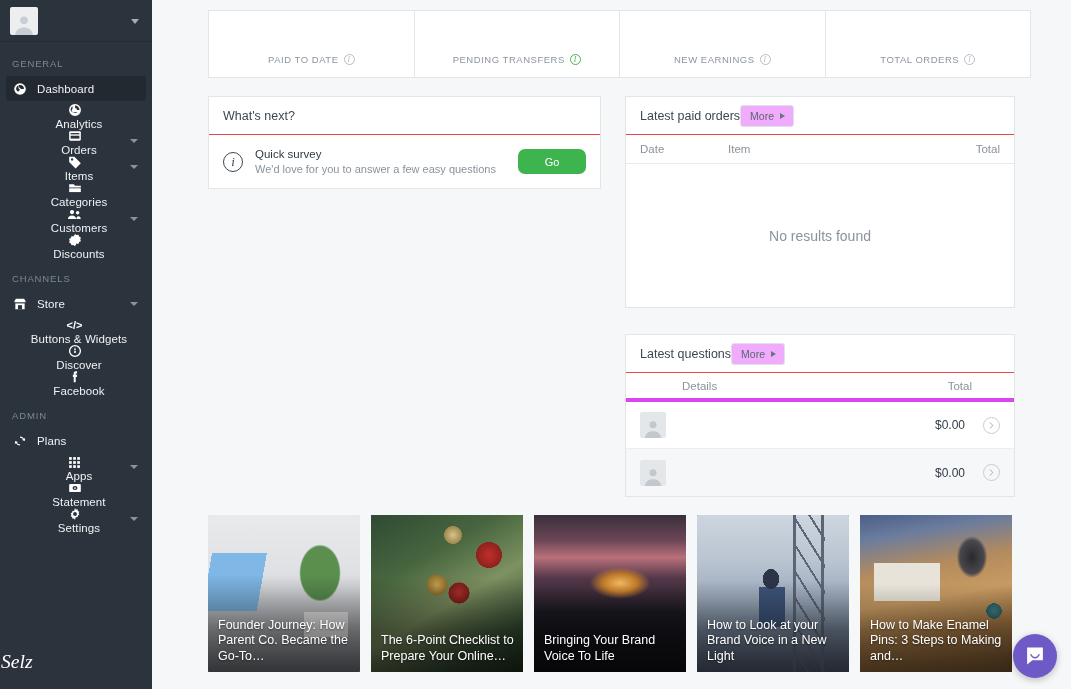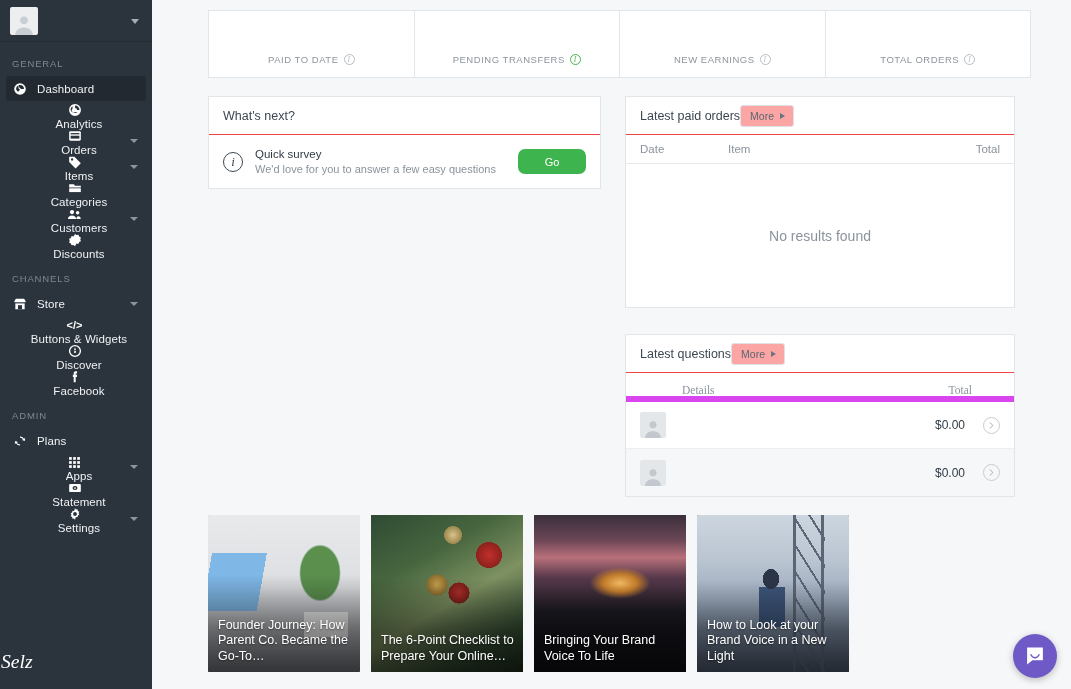--- a/index.html
+++ b/index.html
@@ -110,21 +110,21 @@
   .col-r { width: 390px; flex: 0 0 390px; }
 
   .panel-head {
     height: 38px; display: flex; align-items: center;
     justify-content: flex-start;
     padding: 0 13px 0 14px;
     border-bottom: 1px solid #ef4444;
   }
   .panel-title { font-size: 12.5px; color: #3c4752; font-weight: 400; }
   .more-btn {
-    border: 1px solid #dfe3e7; background:#fca5a5; border-radius: 3px;
+    border: 1px solid #dfe3e7; background:#f0abfc; border-radius: 3px;
     font-size: 10.5px; color:#5b6670;
     padding: 4px 8px 4px 9px;
     display: flex; align-items: center; gap: 6px;
     font-family: "Liberation Sans", sans-serif;
     cursor: pointer;
   }
   .more-btn .tri {
     width:0;height:0;
     border-top: 3.5px solid transparent;
     border-bottom: 3.5px solid transparent;
@@ -157,23 +157,23 @@
   }
   .th-date { width: 88px; }
   .th-item { flex: 1; }
   .th-total { width: 68px; text-align: right; }
   .empty {
     height: 143px; display:flex; align-items:center; justify-content:center;
     font-size: 14px; color:#8a939c;
   }
 
   
-  .ch { display:flex; height:29px; align-items:flex-end;
-        border-bottom:6px solid #d946ef; font-size:11.5px; color:#8a939c;
-        padding: 0 14px; font-family: Liberation Serif, serif; }
+  .ch { display:flex; height:29px; align-items:center;
+        border-bottom:4px solid #d946ef; font-size:11.5px; color:#8a939c;
+        padding: 0 14px; }
   .ch-details { flex:1; padding-left: 42px; }
   .ch-total { width: 90px; text-align: right; padding-right: 28px; }
   .crow {
     display:flex; align-items:center; height: 47px;
     padding: 0 14px; border-bottom: 1px solid #eceff2;
   }
   .crow.alt { background:#f6f7f8; }
   .crow:last-child { border-bottom: none; }
   .c-av {
     width: 26px; height:26px; border-radius:2px; background:#e4e7ea;
@@ -552,20 +552,30 @@
       <span class="bg" style="background:
         linear-gradient(90deg,transparent 0,transparent 96px,#5b6576 96px,#5b6576 99px,transparent 99px,transparent 124px,#5b6576 124px,#5b6576 127px,transparent 127px),
         repeating-linear-gradient(58deg,transparent 0 12px,#5b6576 12px 14px) 96px 0/32px 100% no-repeat;"></span>
       <span class="bg" style="background:
         radial-gradient(ellipse 9px 11px at 74px 64px,#2c3547 0%,#2c3547 90%,transparent 92%),
         linear-gradient(180deg,transparent 0,transparent 72px,#3c5478 72px,#3c5478 112px,transparent 112px) 62px 0/26px 100% no-repeat;"></span>
       <span class="bg" style="background:linear-gradient(180deg,rgba(0,0,0,0) 42%,rgba(0,0,0,.38) 74%,rgba(0,0,0,.52) 100%);"></span>
       <span class="ttl">How to Look at your Brand Voice in a New Light</span>
     </a>
 
+    <a class="art">
+      <span class="bg" style="background:
+        radial-gradient(ellipse 22px 30px at 112px 42px,#2a2a2e 0%,#47474d 55%,transparent 70%),
+        linear-gradient(170deg,#4b5f86 0%,#6a7c9e 14%,#b48b5d 34%,#c79b63 52%,#9e7342 72%,#6d4e2c 100%);"></span>
+      <span class="bg" style="background:
+        linear-gradient(180deg,transparent 0,transparent 48px,#e7e3d8 48px,#e7e3d8 86px,transparent 86px) 14px 0/66px 100% no-repeat,
+        radial-gradient(circle 9px at 134px 96px,#3f7f84 0%,#2f6165 85%,transparent 88%);"></span>
+      <span class="bg" style="background:linear-gradient(180deg,rgba(0,0,0,0) 44%,rgba(0,0,0,.35) 74%,rgba(0,0,0,.5) 100%);"></span>
+      <span class="ttl">How to Make Enamel Pins: 3 Steps to Making and…</span>
+    </a>
   </section>
 
   <div class="intercom">
     <svg width="22" height="22" viewBox="0 0 24 24">
       <path d="M3.4 2.6h17.2v14.1H9.2L3.4 21.4z" fill="#ffffff"></path>
       <path d="M7.6 10.6c1.1 2.2 2.6 3.3 4.4 3.3s3.3-1.1 4.4-3.3" stroke="#6e59c7" stroke-width="1.5" fill="none" stroke-linecap="round"></path>
     </svg>
   </div>
 </main>
 

